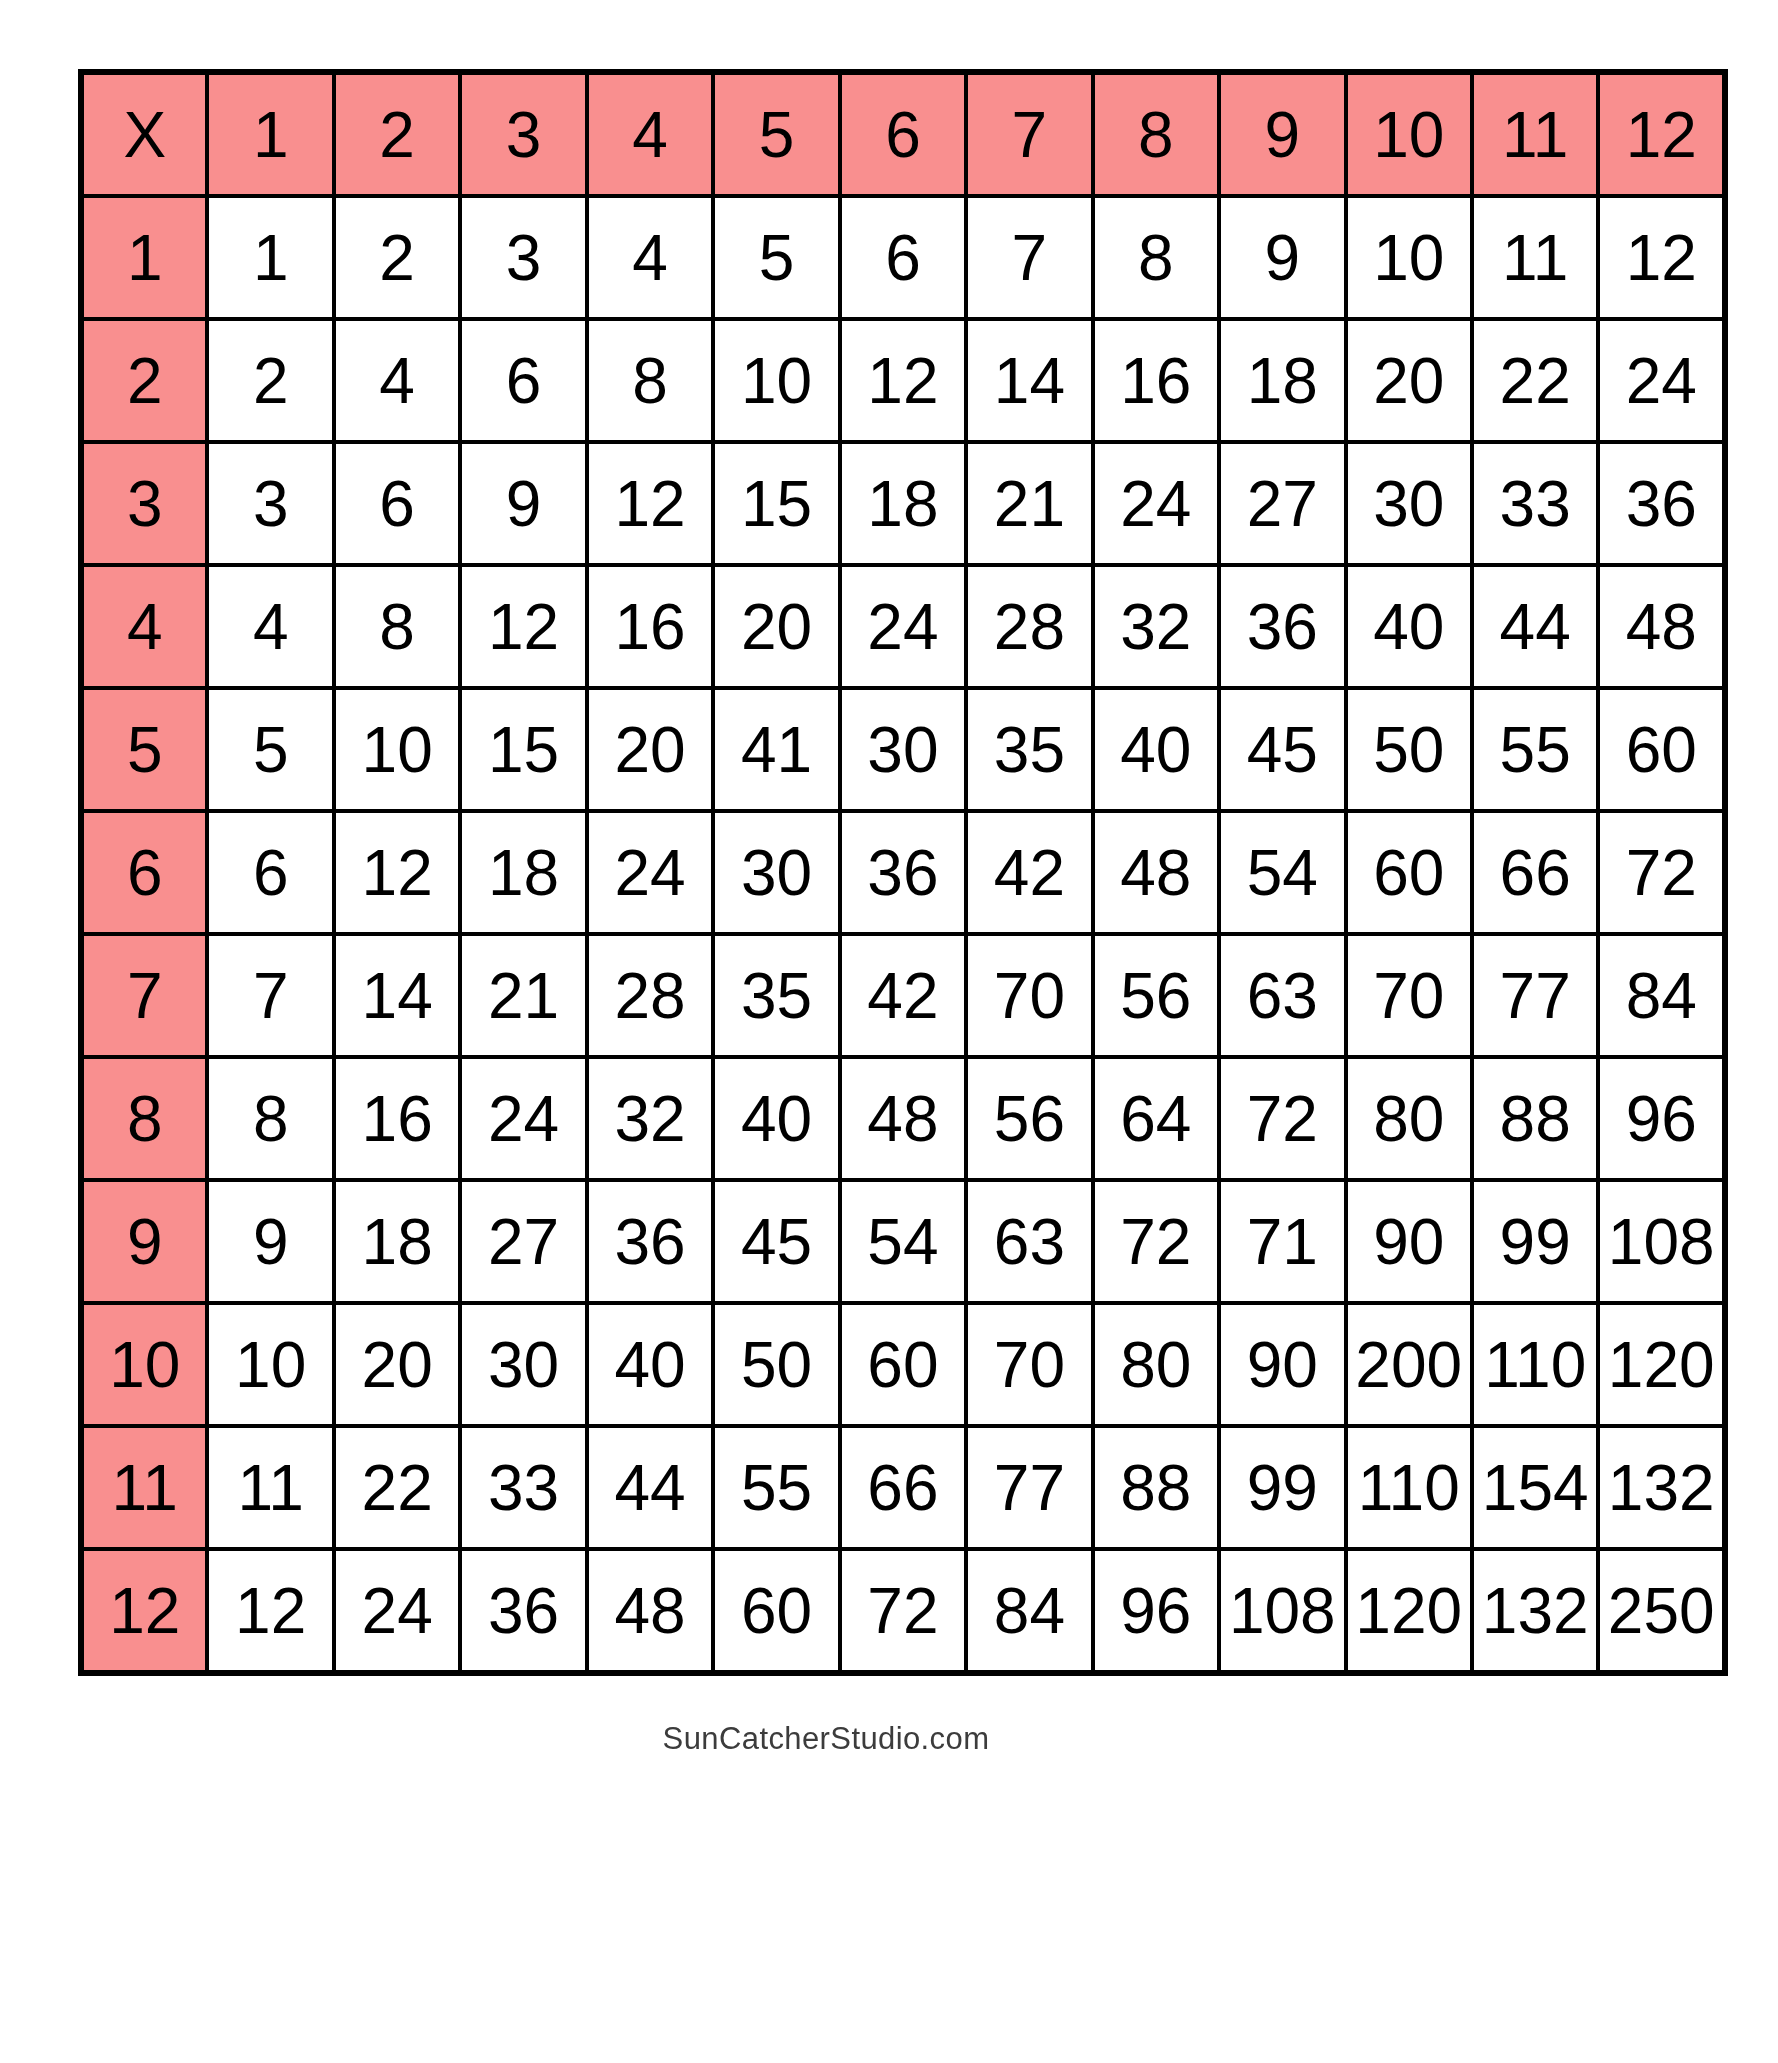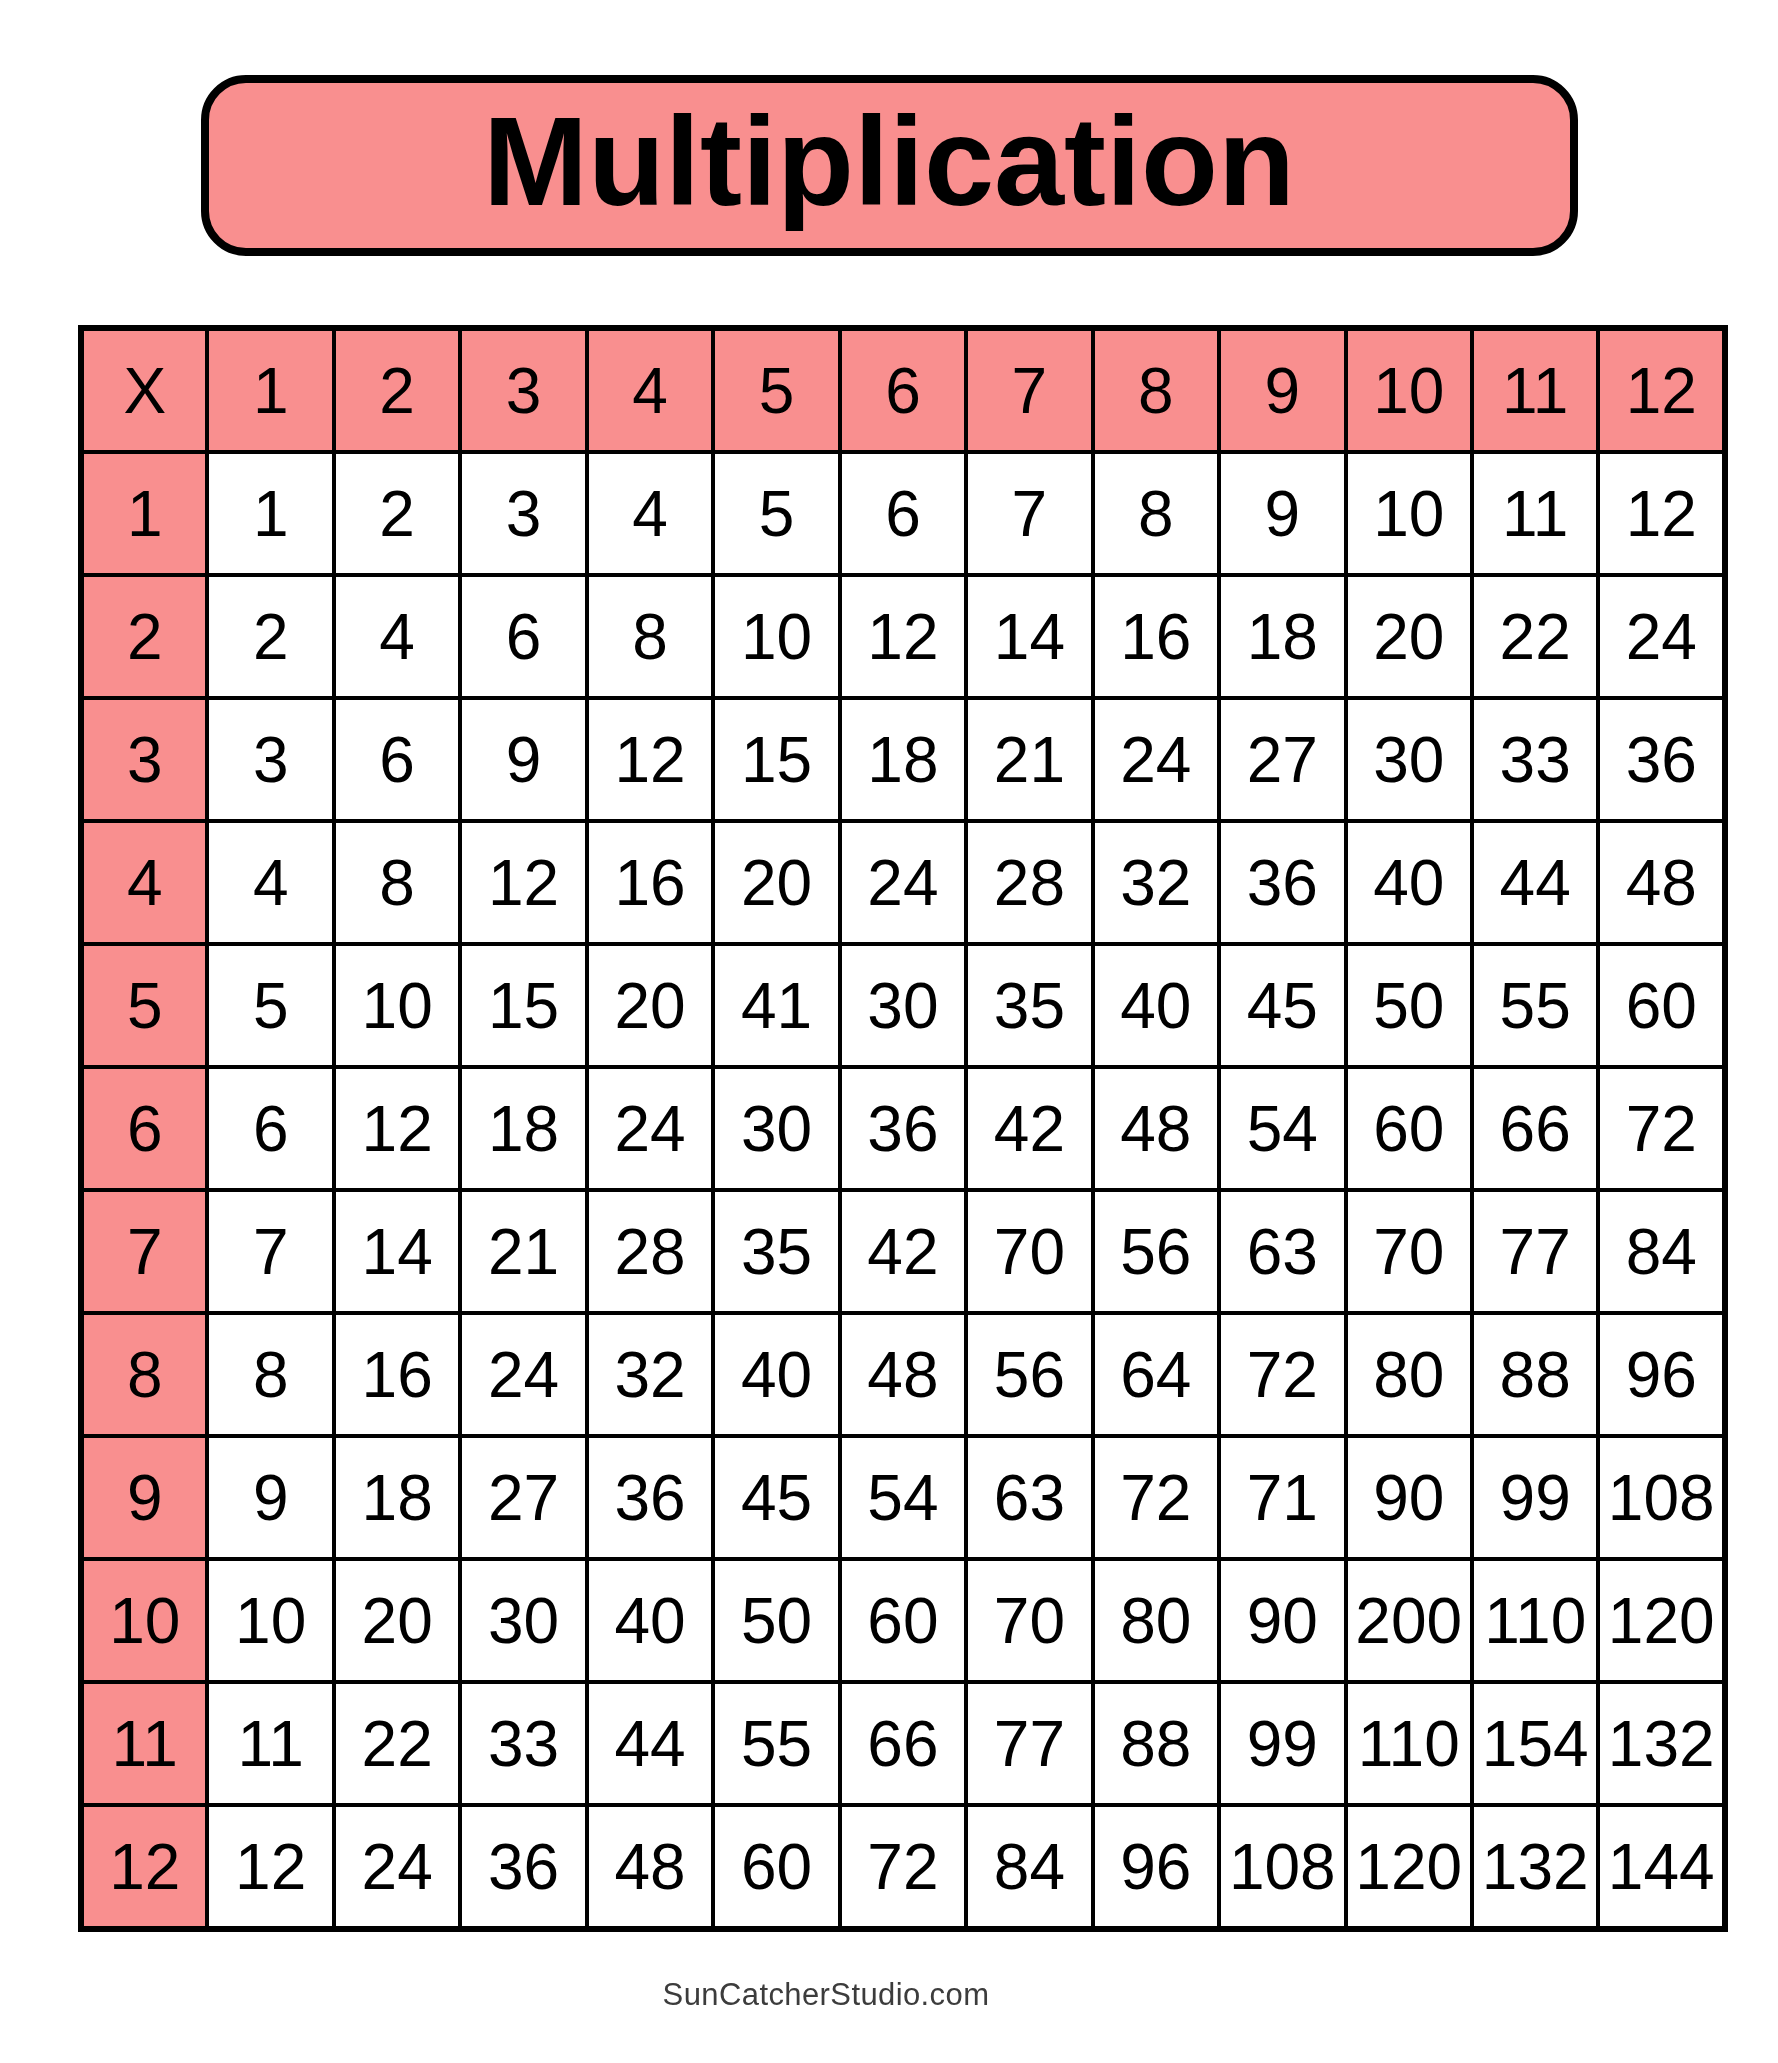--- a/index.html
+++ b/index.html
@@ -71,23 +71,20 @@
     position: relative;
     left: -63px;
     letter-spacing: 0.4px;
   }
 </style>
 </head>
 <body>
 
 <div>
 
-  <div class="title-banner">
-    <h1>Multiplication</h1>
-  </div>
 
   <table class="mult">
       <thead>
         <tr>
           <th>X</th>
           <th>1</th>
           <th>2</th>
           <th>3</th>
           <th>4</th>
           <th>5</th>
@@ -272,21 +269,21 @@
           <td>24</td>
           <td>36</td>
           <td>48</td>
           <td>60</td>
           <td>72</td>
           <td>84</td>
           <td>96</td>
           <td>108</td>
           <td>120</td>
           <td>132</td>
-          <td>144</td>
+          <td>250</td>
         </tr>
       </tbody>
     </table>
 
   <div class="footer-credit">SunCatcherStudio.com</div>
 
 </div>
 
 
 </body></html>

